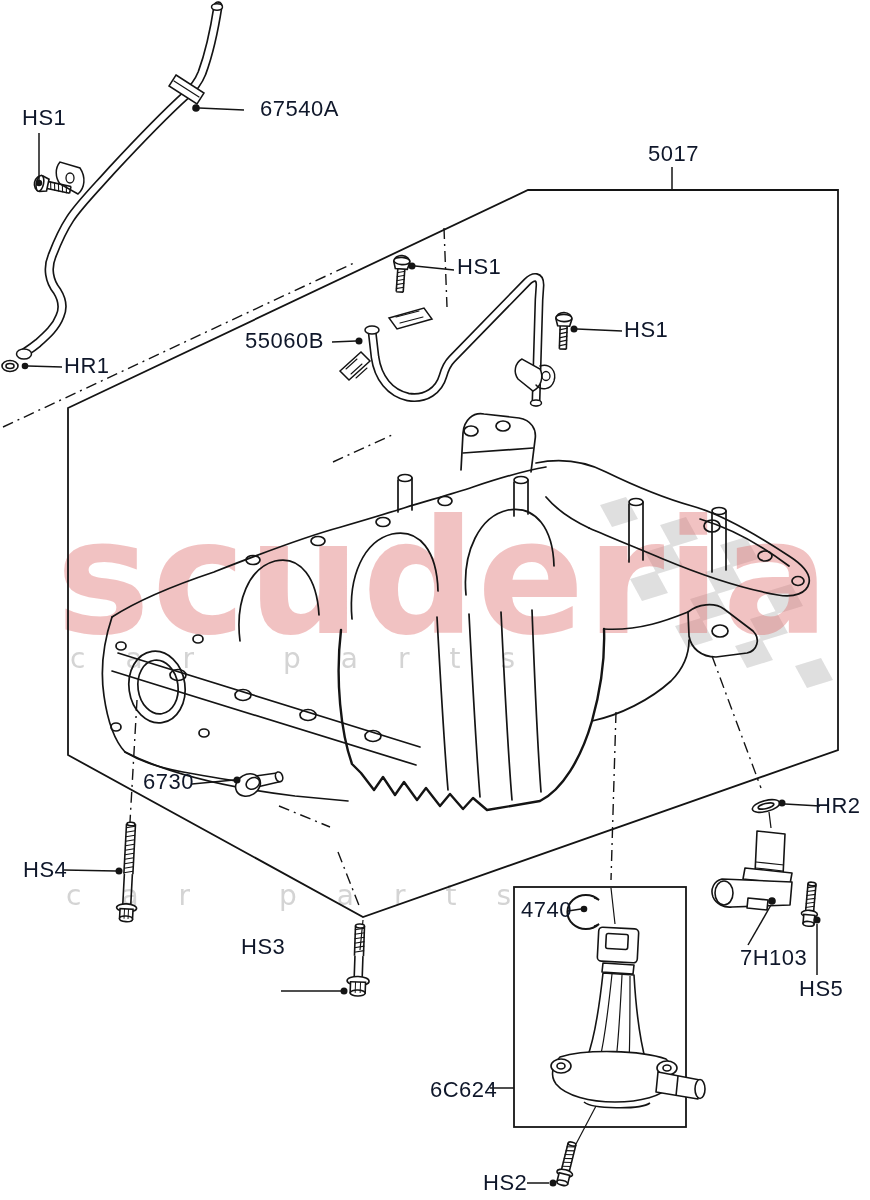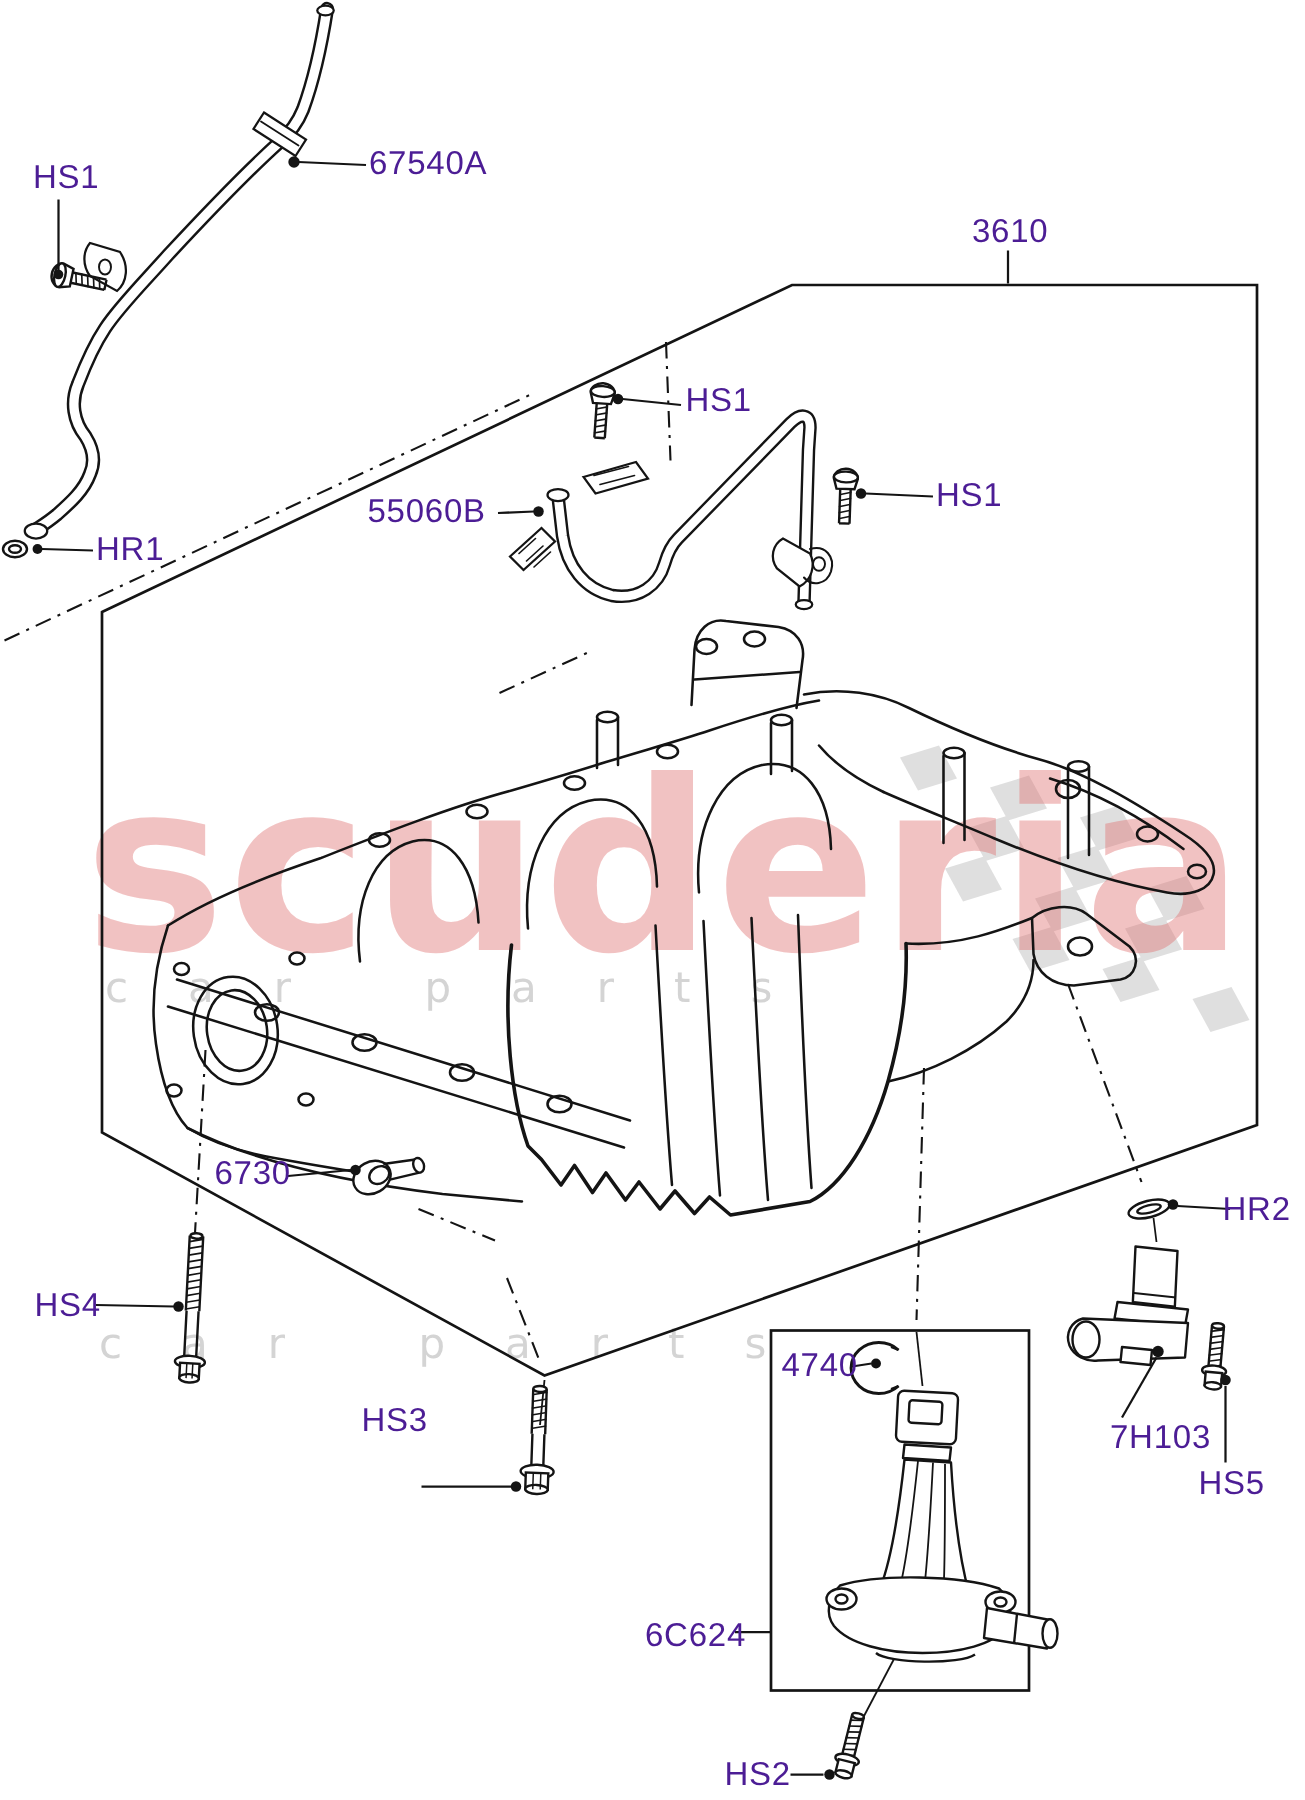--- a/index.html
+++ b/index.html
@@ -2,21 +2,21 @@
 <html><head>
 <meta charset="utf-8">
 <style>
   html,body{margin:0;padding:0;background:#ffffff;}
   #canvas{
     position:relative;width:870px;height:1200px;background:#ffffff;
     font-family:"Liberation Sans",sans-serif;overflow:hidden;
   }
   #art{position:absolute;left:0;top:0;width:870px;height:1200px;}
   .lbl{
-    position:absolute;font-size:22px;line-height:1;color:#4c1d95;
+    position:absolute;font-size:22px;line-height:1;color:#0f172a;
     white-space:nowrap;letter-spacing:.5px;font-family:"Liberation Sans",sans-serif;
   }
   .wm-brand{font-family:"DejaVu Sans",sans-serif;font-weight:bold;}
   .wm-sub{font-family:"DejaVu Sans",sans-serif;}
 </style>
 </head>
 <body>
 
 <div id="canvas">
 
@@ -273,22 +273,22 @@
     <circle cx="344" cy="991" r="3.5"></circle>
     <circle cx="584" cy="909" r="3.3"></circle>
     <circle cx="772" cy="901" r="3.8"></circle>
     <circle cx="817" cy="920" r="3.5"></circle>
     <circle cx="782" cy="803" r="3.5"></circle>
     <circle cx="553" cy="1183" r="3.5"></circle>
   </g>
 </svg>
 
 <div class="lbl" style="left:22px;top:107px">HS1</div>
-<div class="lbl" style="left:246px;top:98px">67540A</div>
-<div class="lbl" style="left:648px;top:143px">3610</div>
+<div class="lbl" style="left:260px;top:98px">67540A</div>
+<div class="lbl" style="left:648px;top:143px">5017</div>
 <div class="lbl" style="left:457px;top:256px">HS1</div>
 <div class="lbl" style="left:624px;top:319px">HS1</div>
 <div class="lbl" style="left:245px;top:330px">55060B</div>
 <div class="lbl" style="left:64px;top:355px">HR1</div>
 <div class="lbl" style="left:143px;top:771px">6730</div>
 <div class="lbl" style="left:23px;top:859px">HS4</div>
 <div class="lbl" style="left:241px;top:936px">HS3</div>
 <div class="lbl" style="left:521px;top:899px">4740</div>
 <div class="lbl" style="left:430px;top:1079px">6C624</div>
 <div class="lbl" style="left:740px;top:947px">7H103</div>

